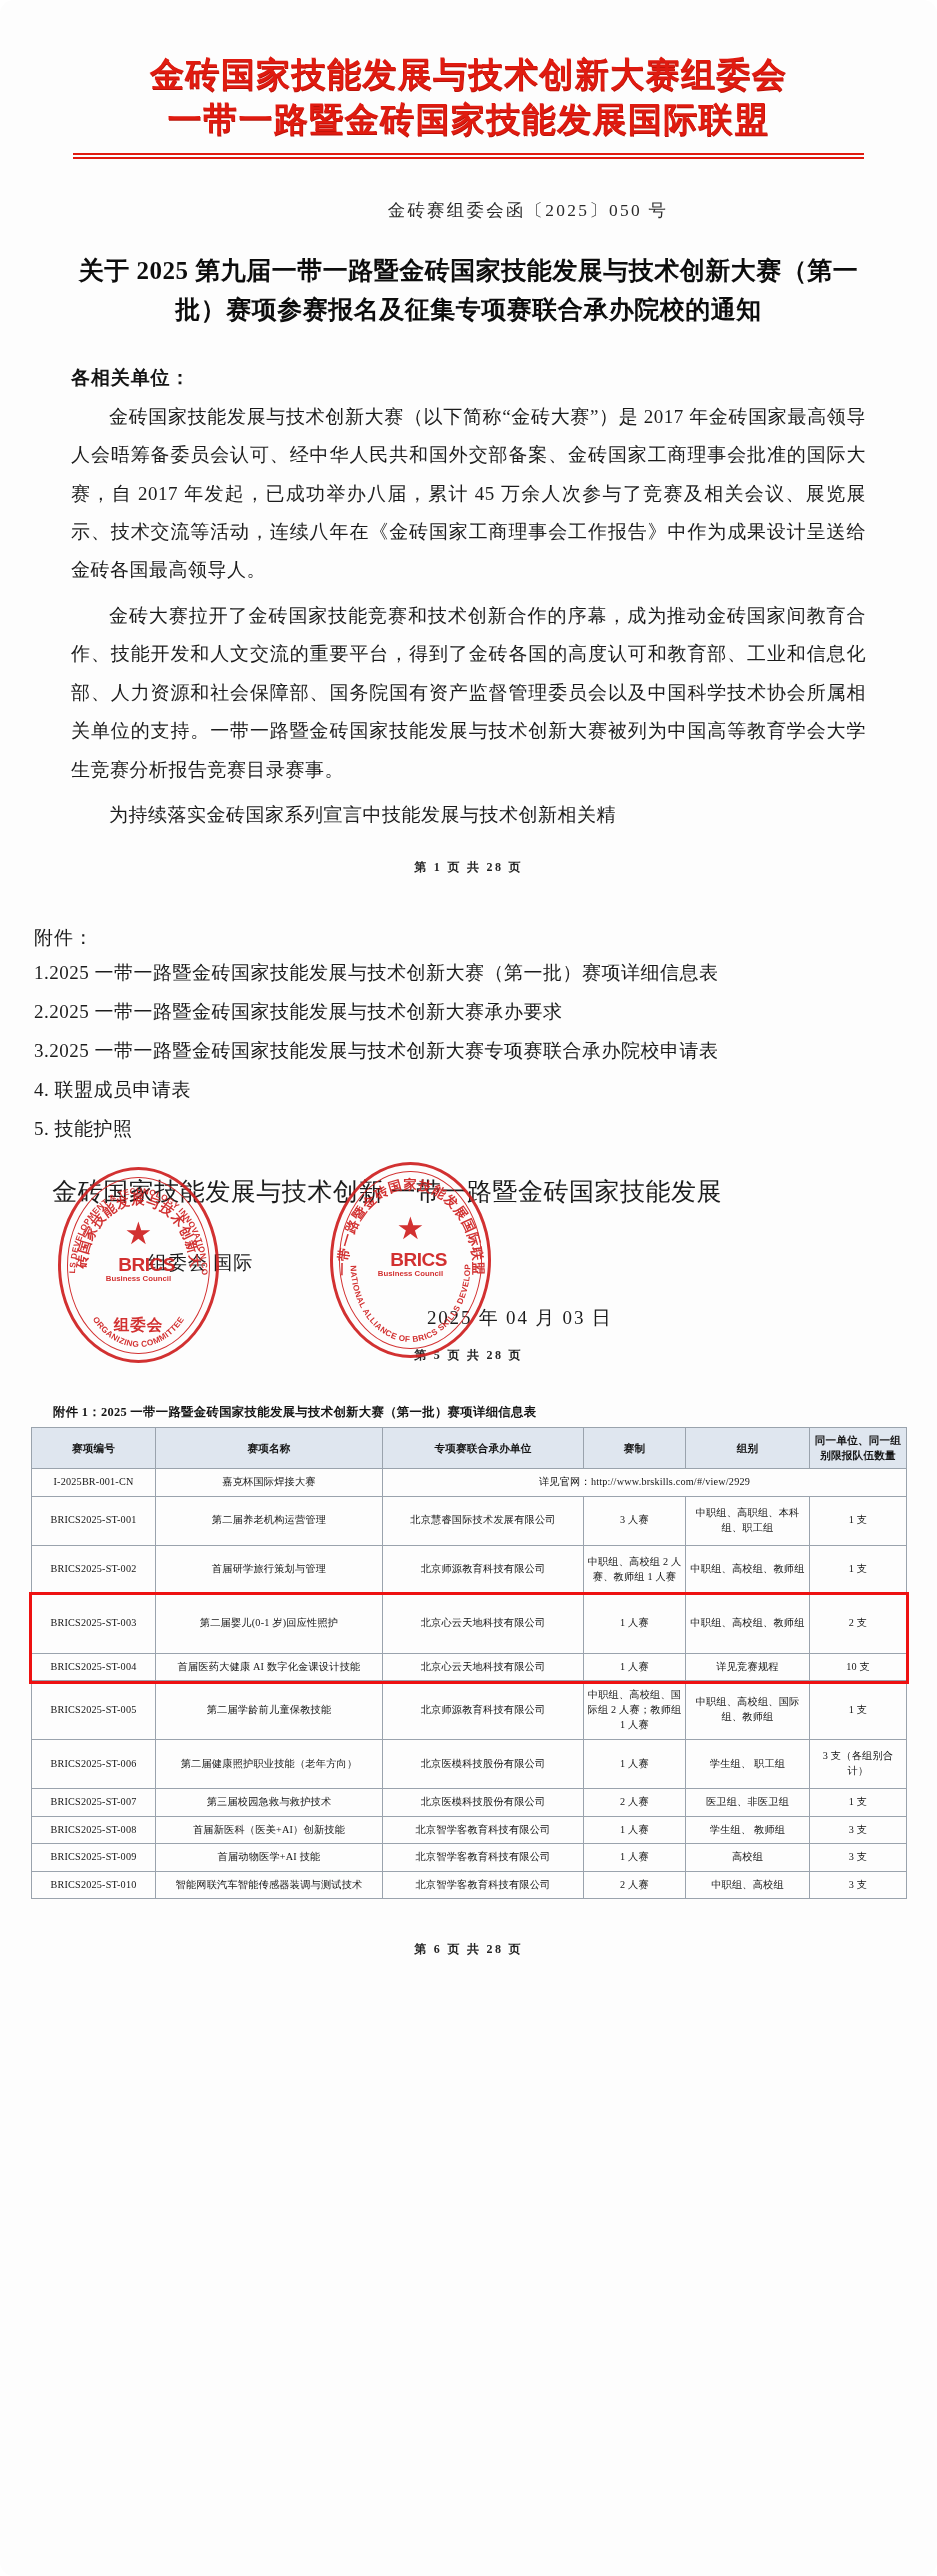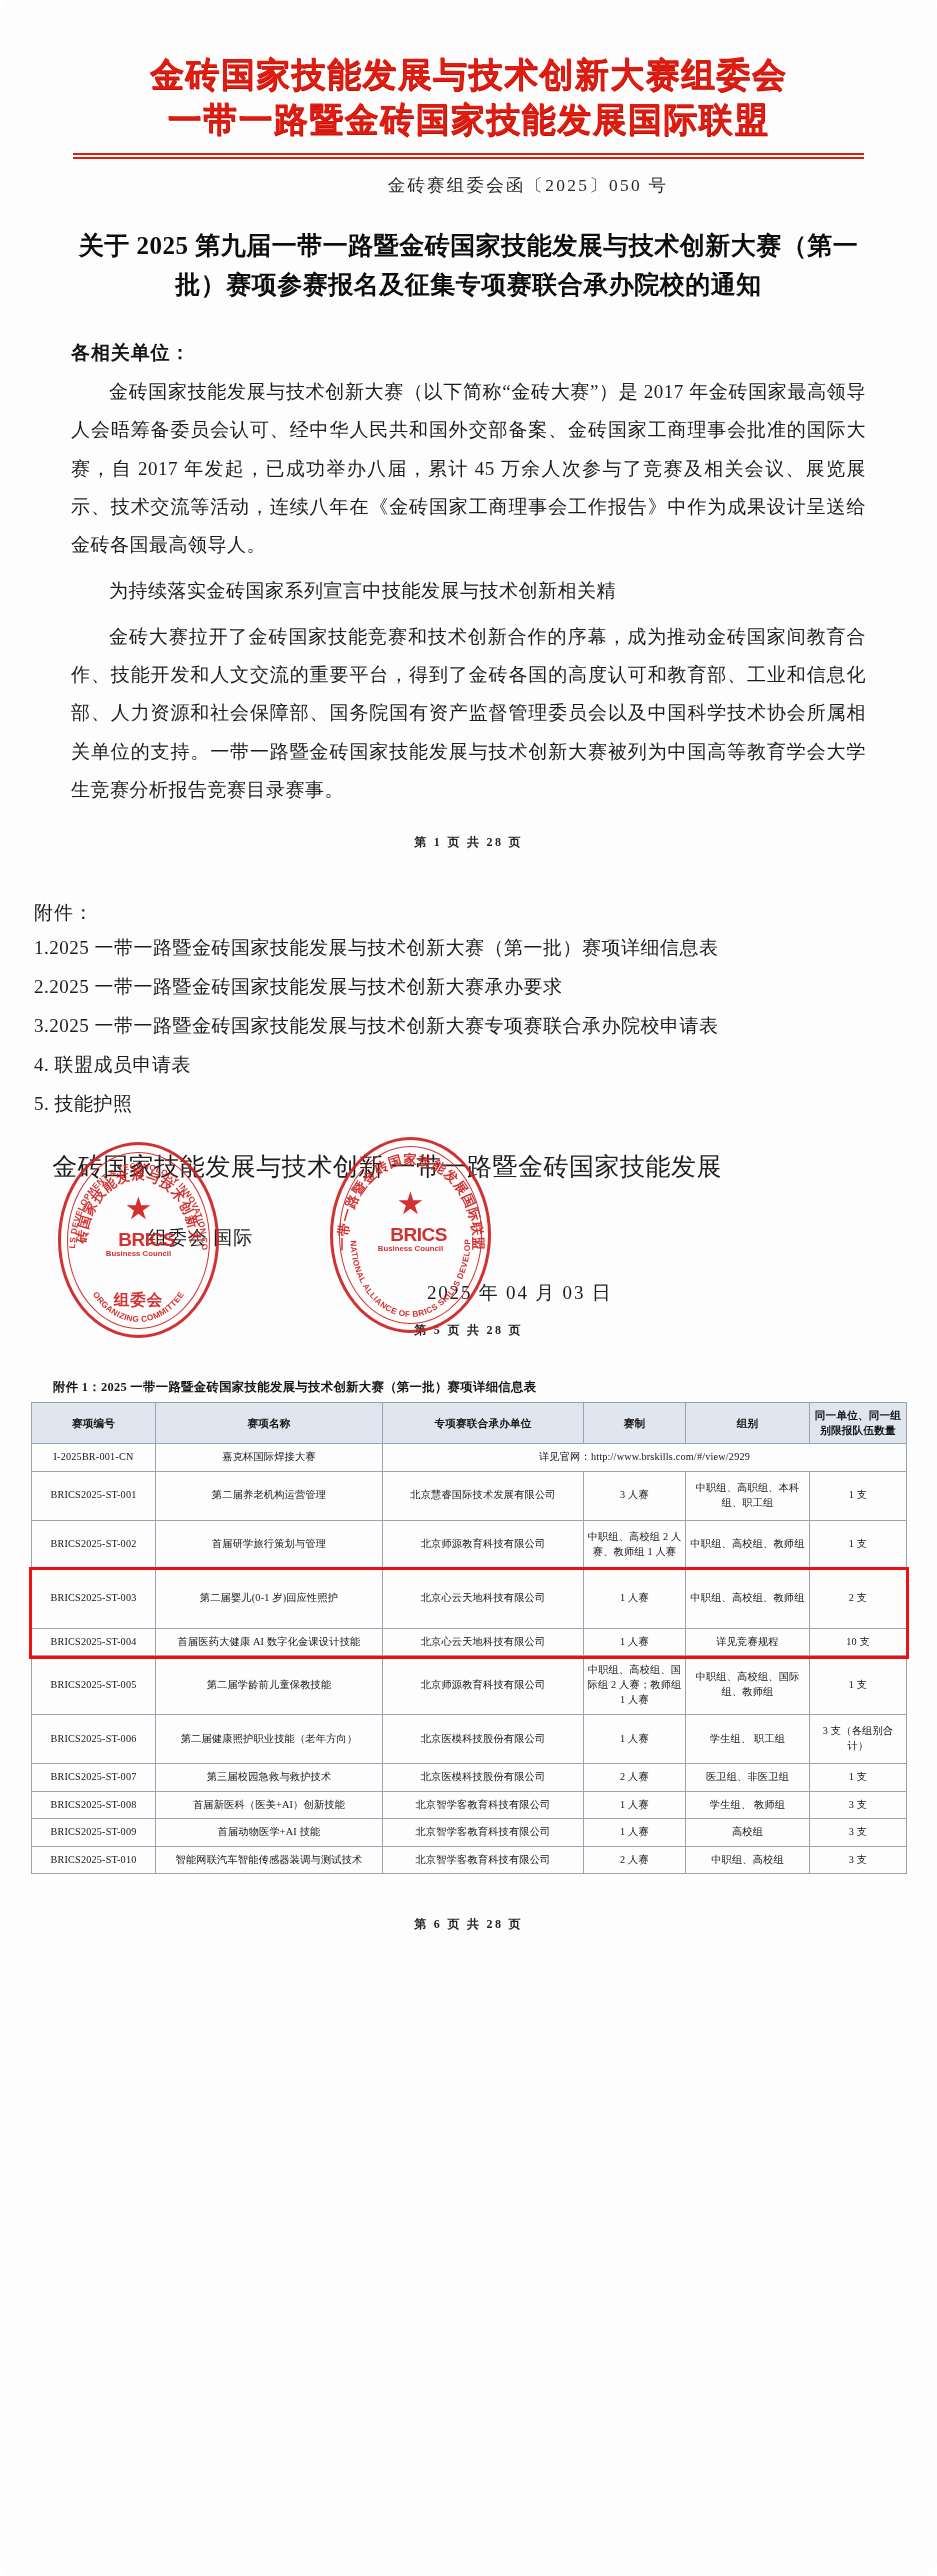--- a/index.html
+++ b/index.html
@@ -35,21 +35,21 @@
     line-height: 1.32;
     white-space: nowrap;
     text-shadow: 0.5px 0.5px 0 #b81309;
   }
   .lh-rule-wrap { margin-top: 10px; padding: 0 1.8px; }
   .lh-rule-thick { height: 2.7px; background: #e01b10; }
   .lh-rule-gap { height: 1.8px; }
   .lh-rule-thin { height: 1.8px; background: #e01b10; }
 
   .docnum {
-    margin-top: 14px;
+    margin-top: 39px;
     text-align: center;
     padding-left: 119px;
     font-size: 17.4px;
     letter-spacing: 2.3px;
     color: #2a2a2a;
     font-family: "Liberation Serif", "DejaVu Serif", serif;
   }
 
   .doc-title {
     margin: 30px 7.3px 0 7.3px;
@@ -255,22 +255,22 @@
       </div>
     </div>
 
     <div class="docnum">金砖赛组委会函〔2025〕050 号</div>
 
     <div class="doc-title">关于 2025 第九届一带一路暨金砖国家技能发展与技术创新大赛（第一批）赛项参赛报名及征集专项赛联合承办院校的通知</div>
 
     <div class="salutation">各相关单位：</div>
 
     <div class="para">金砖国家技能发展与技术创新大赛（以下简称“金砖大赛”）是 2017 年金砖国家最高领导人会晤筹备委员会认可、经中华人民共和国外交部备案、金砖国家工商理事会批准的国际大赛，自 2017 年发起，已成功举办八届，累计 45 万余人次参与了竞赛及相关会议、展览展示、技术交流等活动，连续八年在《金砖国家工商理事会工作报告》中作为成果设计呈送给金砖各国最高领导人。</div>
+    <div class="para">金砖大赛拉开了金砖国家技能竞赛和技术创新合作的序幕，成为推动金砖国家间教育合作、技能开发和人文交流的重要平台，得到了金砖各国的高度认可和教育部、工业和信息化部、人力资源和社会保障部、国务院国有资产监督管理委员会以及中国科学技术协会所属相关单位的支持。一带一路暨金砖国家技能发展与技术创新大赛被列为中国高等教育学会大学生竞赛分析报告竞赛目录赛事。</div>
     <div class="para">为持续落实金砖国家系列宣言中技能发展与技术创新相关精</div>
-    <div class="para">金砖大赛拉开了金砖国家技能竞赛和技术创新合作的序幕，成为推动金砖国家间教育合作、技能开发和人文交流的重要平台，得到了金砖各国的高度认可和教育部、工业和信息化部、人力资源和社会保障部、国务院国有资产监督管理委员会以及中国科学技术协会所属相关单位的支持。一带一路暨金砖国家技能发展与技术创新大赛被列为中国高等教育学会大学生竞赛分析报告竞赛目录赛事。</div>
 
     <div class="pagefoot pf1">第 1 页 共 28 页</div>
   </div>
 
   <div class="sheet2">
     <div class="att-head">附件：</div>
     <div class="att-item">1.2025 一带一路暨金砖国家技能发展与技术创新大赛（第一批）赛项详细信息表</div>
     <div class="att-item">2.2025 一带一路暨金砖国家技能发展与技术创新大赛承办要求</div>
     <div class="att-item">3.2025 一带一路暨金砖国家技能发展与技术创新大赛专项赛联合承办院校申请表</div>
     <div class="att-item">4. 联盟成员申请表</div>

